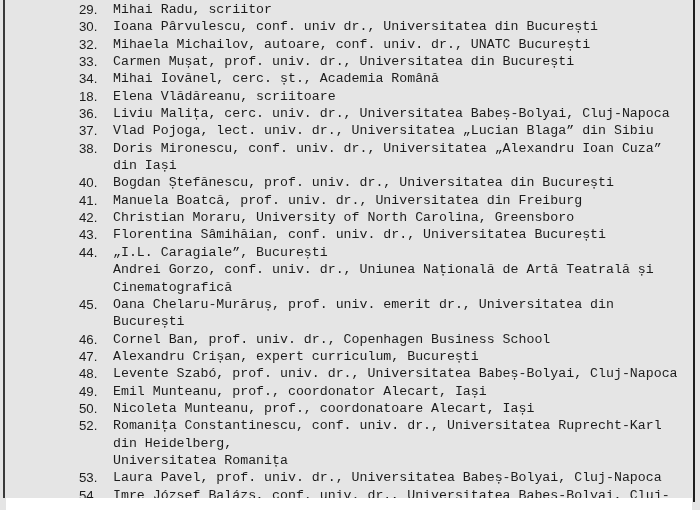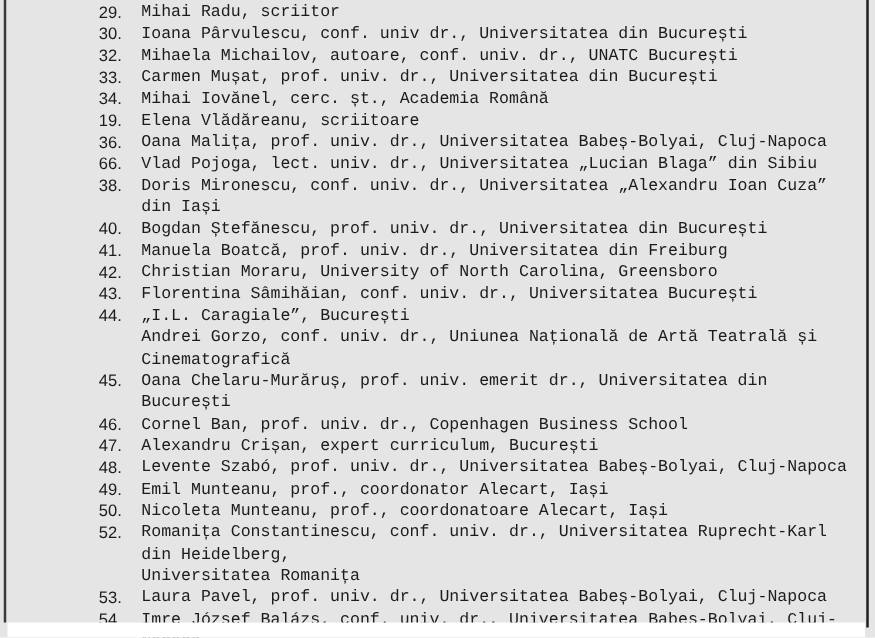--- a/index.html
+++ b/index.html
@@ -79,33 +79,33 @@
           <div>Carmen Mușat, prof. univ. dr., Universitatea din București</div>
         </div>
       </div>
       <div class="row">
         <div class="num">34.</div>
         <div class="txt">
           <div>Mihai Iovănel, cerc. șt., Academia Română</div>
         </div>
       </div>
       <div class="row">
-        <div class="num">19.</div>
+        <div class="num">18.</div>
         <div class="txt">
           <div>Elena Vlădăreanu, scriitoare</div>
         </div>
       </div>
       <div class="row">
         <div class="num">36.</div>
         <div class="txt">
-          <div>Oana Malița, prof. univ. dr., Universitatea Babeș-Bolyai, Cluj-Napoca</div>
-        </div>
-      </div>
-      <div class="row">
-        <div class="num">66.</div>
+          <div>Liviu Malița, cerc. univ. dr., Universitatea Babeș-Bolyai, Cluj-Napoca</div>
+        </div>
+      </div>
+      <div class="row">
+        <div class="num">37.</div>
         <div class="txt">
           <div>Vlad Pojoga, lect. univ. dr., Universitatea „Lucian Blaga” din Sibiu</div>
         </div>
       </div>
       <div class="row">
         <div class="num">38.</div>
         <div class="txt">
           <div>Doris Mironescu, conf. univ. dr., Universitatea „Alexandru Ioan Cuza” din Iași</div>
         </div>
       </div>

